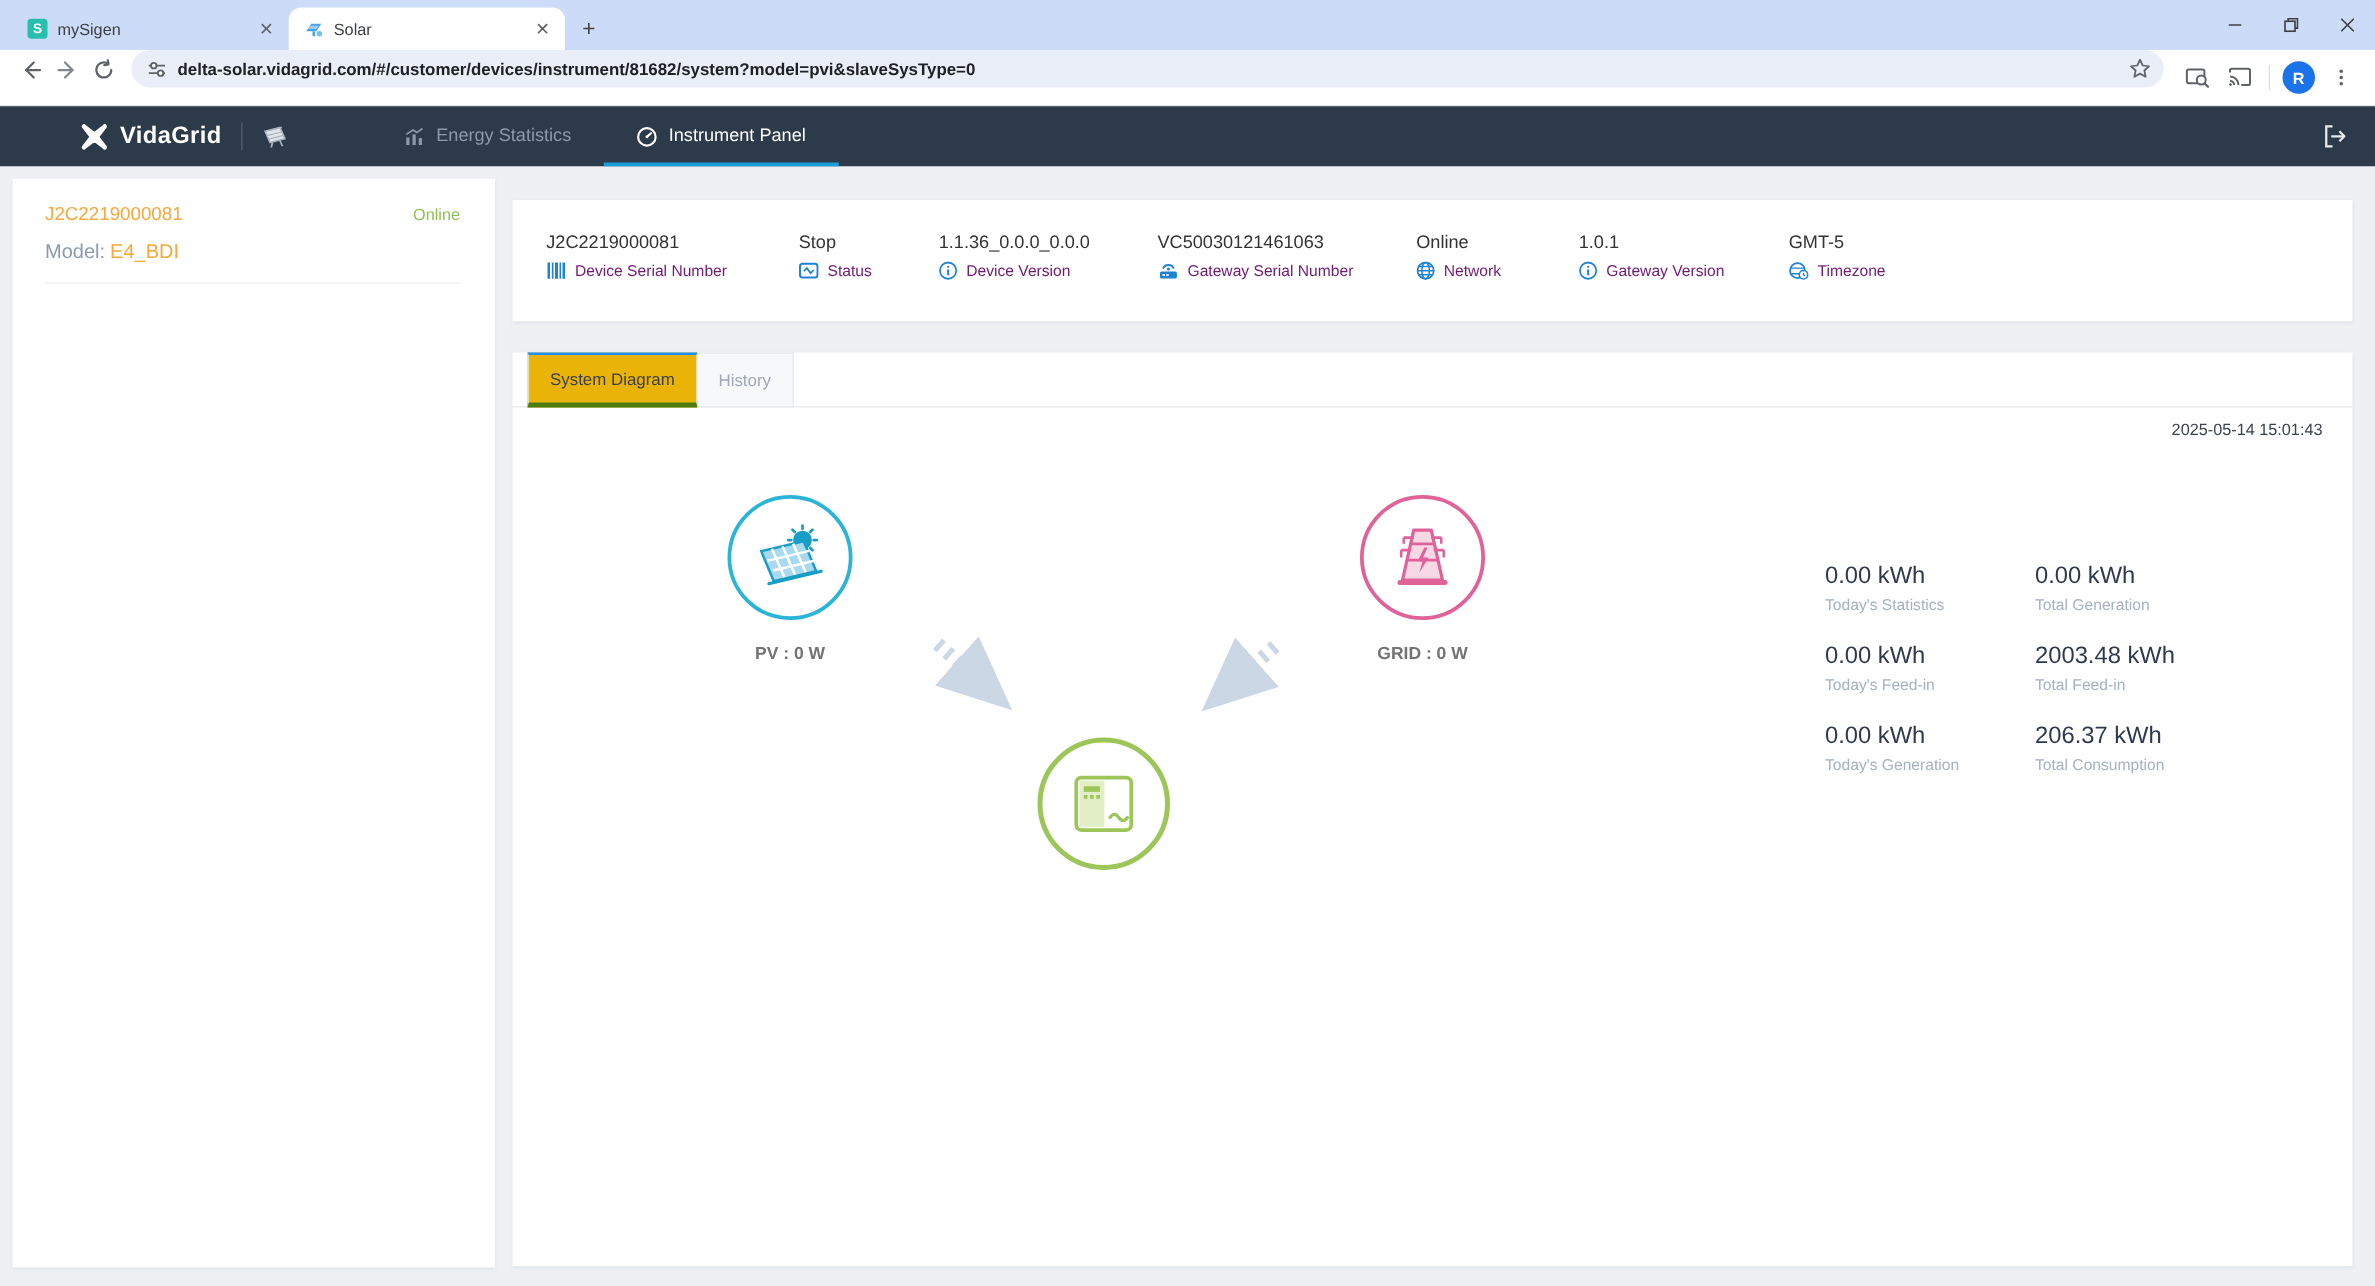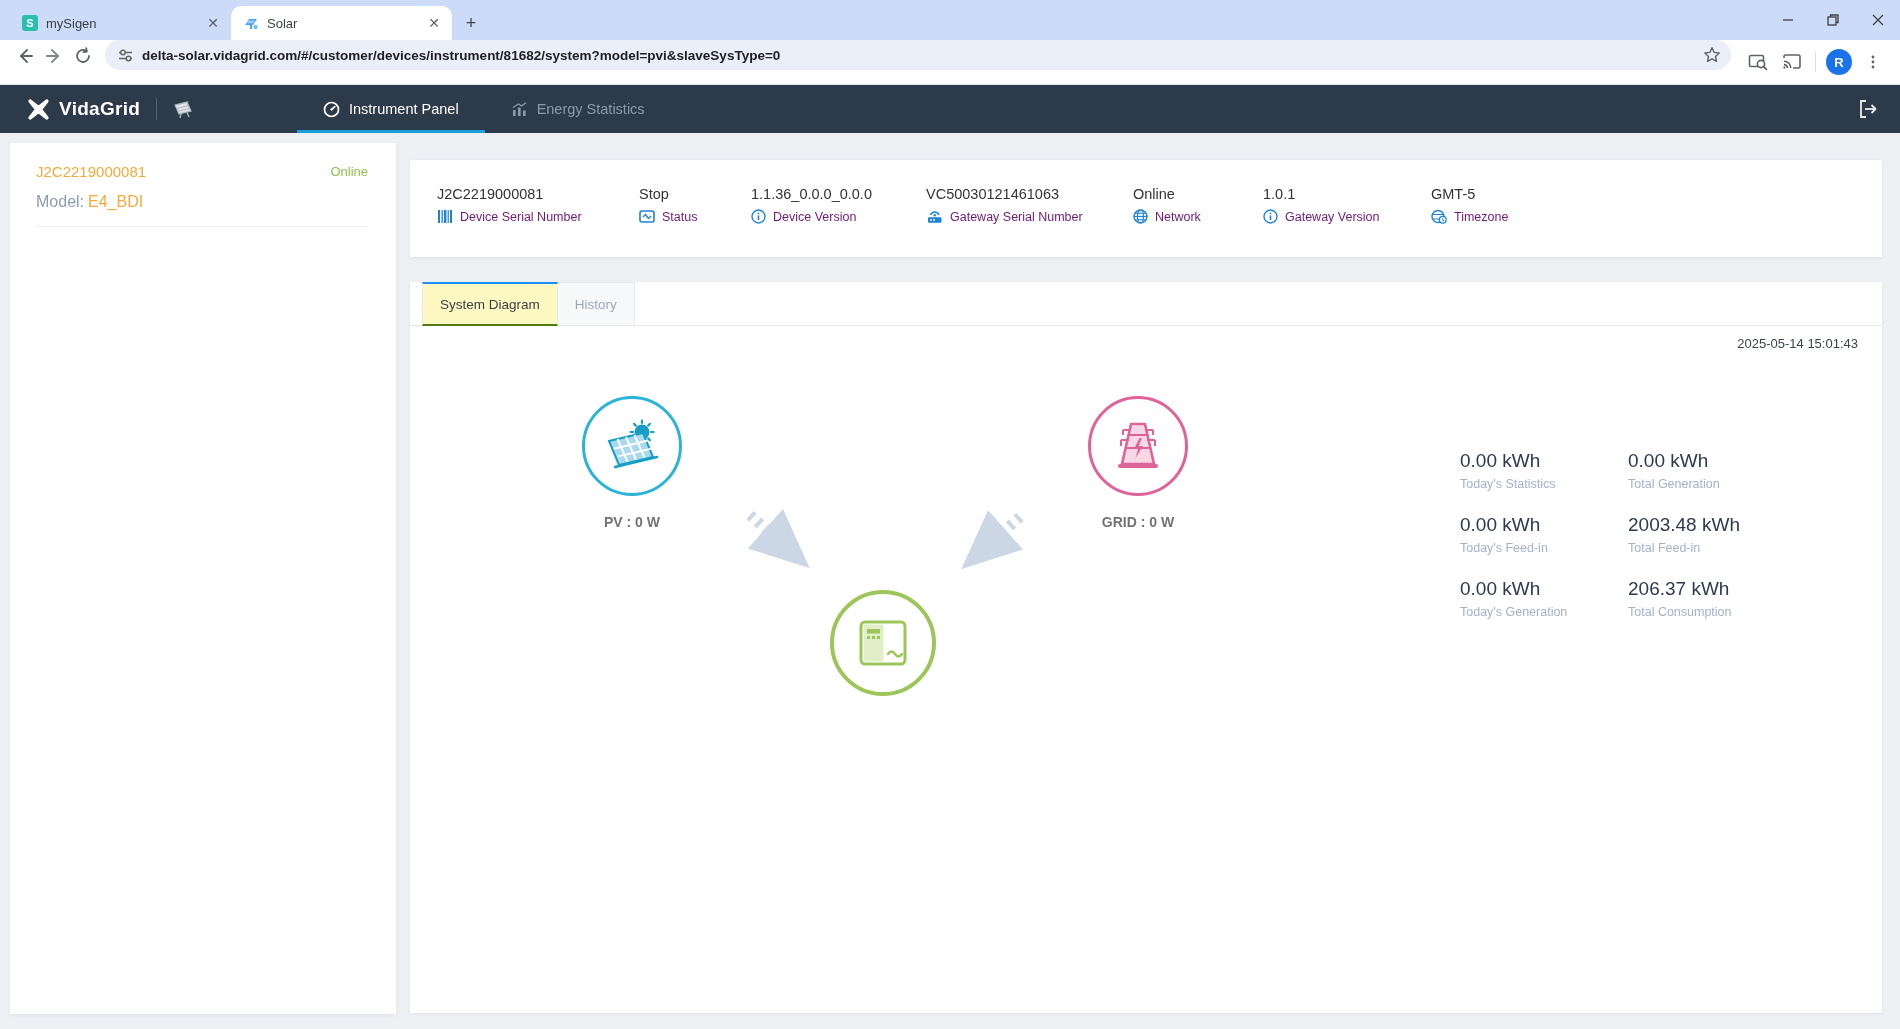--- a/index.html
+++ b/index.html
@@ -22,21 +22,21 @@
   .toolbar { height:45px; background:#fff; display:flex; padding:0 10px; border-bottom:1px solid #e0e3e7; }
   .navbtn { width:32px; height:32px; display:flex; align-items:center; justify-content:center; margin:0 3px; border-radius:50%; }
   .omnibox { flex:0 0 auto; width:1626px; height:30px; margin-left:8px; background:#e9eef9; border-radius:15px; display:flex; align-items:center; padding:0 10px 0 12px; }
   .urltext { font-size:13.5px; color:#202124; font-weight:bold; flex:1; white-space:nowrap; overflow:hidden; margin-left:8px; }
   .toolicons { display:flex; align-items:center; margin-left:10px; }
   .toolicons .ic { width:30px; height:30px; display:flex; align-items:center; justify-content:center; margin:0 2px; }
   .tool-divider { width:1px; height:20px; background:#dadce0; margin:0 6px; }
   .avatar { width:26px; height:26px; border-radius:50%; background:#1a73e8; color:#fff; font-size:13px; font-weight:bold; display:flex; align-items:center; justify-content:center; }
 
   
-  .navbar { position:relative; height:48px; background:#2d3a49; display:flex; align-items:center; }
+  .navbar { position:relative; height:48px; background:#2d3a49; display:flex; align-items:center;padding-left:37px; }
   .brand { display:flex; align-items:center; margin-left:26px; }
   .brand-name { color:#fff; font-size:19px; font-weight:bold; margin-left:8px; letter-spacing:0.3px; }
   .brand-sep { width:1px; height:22px; background:#55636f; margin:0 14px 0 16px; }
   .nav-tabs { position:absolute; left:297px; top:0; height:48px; display:flex; }
   .nav-item { height:48px; display:flex; align-items:center; padding:0 26px; font-size:14.5px; color:#8d99a6; cursor:pointer; }
   .nav-item .nic { margin-right:9px; }
   .nav-item.active { color:#fff; border-bottom:3px solid #1a9fd8; padding-top:3px; }
   .logout { position:absolute; right:14px; top:0; height:48px; display:flex; align-items:center; padding:0 8px; }
 
   
@@ -53,21 +53,21 @@
 
   .infocard { left:410px; top:27px; width:1472px; height:97px; }
   .infoitem { position:absolute; top:26px; }
   .infoval { font-size:14.5px; color:#333; white-space:nowrap; }
   .infometa { display:flex; align-items:center; margin-top:7px; }
   .infolabel { font-size:12.5px; color:#701a75; margin-left:7px; white-space:nowrap; }
 
   .tabcard { left:410px; top:149px; width:1472px; height:731px; }
   .tabbar { height:44px; border-bottom:1px solid #e8e8e8; display:flex; padding-left:12px; }
   .ftab { height:44px; display:flex; align-items:center; padding:0 17px; font-size:13.5px; border:1px solid #e8e8e8; }
-  .ftab.on { color:#3a3f45; background:#fef9c3; border-top:2px solid #1890ff; border-bottom:2px solid #4d7c0f; margin-bottom:-1px; }
+  .ftab.on { color:#3a3f45; background:#eab308; border-top:2px solid #1890ff; border-bottom:4px solid #4d7c0f; margin-bottom:-1px; }
   .ftab.off { color:#a0a8b8; background:#f7f8fa; border-left:none; }
   .stamp { position:absolute; top:54px; right:24px; font-size:13px; color:#3b4350; }
 
   .node { position:absolute; background:#fff; border-radius:50%; display:flex; align-items:center; justify-content:center; }
   .node.pv   { left:172px; top:114px; width:100px; height:100px; border:3px solid #2bb3d8; }
   .node.grid { left:678px; top:114px; width:100px; height:100px; border:3px solid #df6298; }
   .node.inv  { left:420px; top:308px; width:106px; height:106px; border:4px solid #9dc65a; }
   .nodelabel { position:absolute; width:220px; text-align:center; font-size:14px; font-weight:bold; color:#737373; }
   .nodelabel.pv { left:112px; top:232px; }
   .nodelabel.grid { left:618px; top:232px; }
@@ -196,40 +196,40 @@
     <span class="brand-sep"></span>
     <span>
         <svg width="24" height="24" viewBox="0 0 24 24">
           <path d="M4 8 L16 5 L20 14 L8 17 Z" fill="#dfe5ea" stroke="#aab4bd" stroke-width="1.2"></path>
           <path d="M7.5 7.4 L17.5 4.9 M5.6 11.5 L18 8.4 M6.8 14.3 L19 11.3" stroke="#aab4bd" stroke-width="0.9"></path>
           <path d="M10 17 L9 21 M16 15.6 L18 20" stroke="#aab4bd" stroke-width="1.4"></path>
         </svg>
       </span>
   </div>
   <div class="nav-tabs">
-    <div class="nav-item active">
-      <span class="nic">
-          <svg width="17" height="17" viewBox="0 0 17 17">
-            <circle cx="8.5" cy="8.5" r="7" fill="none" stroke="#fff" stroke-width="1.7"></circle>
-            <path d="M8.5 8.5 L11.8 5.6" stroke="#fff" stroke-width="1.7" stroke-linecap="round"></path>
-            <circle cx="8.5" cy="8.5" r="1.1" fill="#fff"></circle>
-          </svg>
-        </span>
-      <span>Instrument Panel</span>
-    </div>
     <div class="nav-item">
       <span class="nic">
           <svg width="17" height="17" viewBox="0 0 17 17">
             <rect x="2" y="9" width="2.6" height="6" fill="#8d99a6"></rect>
             <rect x="7" y="6.5" width="2.6" height="8.5" fill="#8d99a6"></rect>
             <rect x="12" y="9.5" width="2.6" height="5.5" fill="#8d99a6"></rect>
             <path d="M2 6.5 L7.5 3 L10.5 5 L15 1.8" fill="none" stroke="#8d99a6" stroke-width="1.4"></path>
           </svg>
         </span>
       <span>Energy Statistics</span>
+    </div>
+    <div class="nav-item active">
+      <span class="nic">
+          <svg width="17" height="17" viewBox="0 0 17 17">
+            <circle cx="8.5" cy="8.5" r="7" fill="none" stroke="#fff" stroke-width="1.7"></circle>
+            <path d="M8.5 8.5 L11.8 5.6" stroke="#fff" stroke-width="1.7" stroke-linecap="round"></path>
+            <circle cx="8.5" cy="8.5" r="1.1" fill="#fff"></circle>
+          </svg>
+        </span>
+      <span>Instrument Panel</span>
     </div>
   </div>
   <div class="logout">
       <svg width="20" height="20" viewBox="0 0 20 20">
         <path d="M8 2 H3 V18 H8" fill="none" stroke="#e8eaed" stroke-width="1.8"></path>
         <line x1="7" y1="10" x2="17" y2="10" stroke="#e8eaed" stroke-width="1.8"></line>
         <path d="M13.5 6 L17.5 10 L13.5 14" fill="none" stroke="#e8eaed" stroke-width="1.8" stroke-linejoin="round"></path>
       </svg>
     </div>
 </div>

